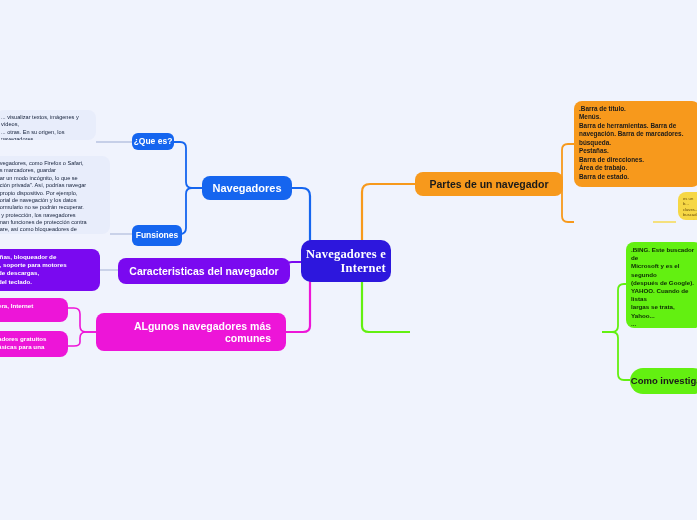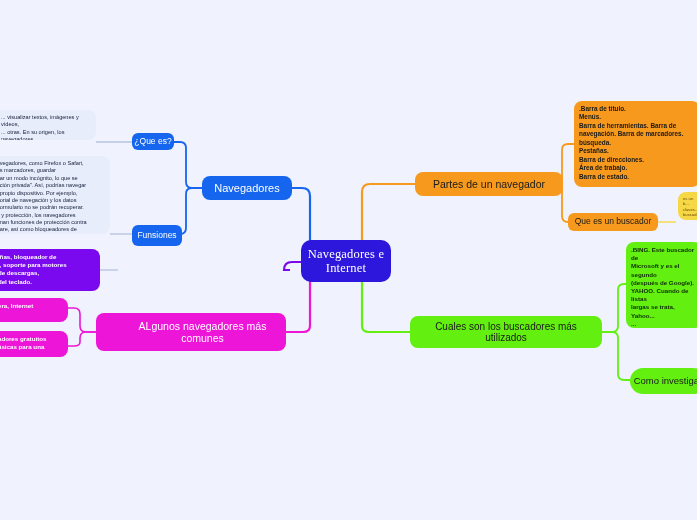--- a/index.html
+++ b/index.html
@@ -9,22 +9,22 @@
     font-family:"Liberation Sans", sans-serif;
     overflow:hidden;
   }
   #canvas{position:relative;width:697px;height:520px;}
   svg#links{position:absolute;left:0;top:0;width:697px;height:520px;}
 
   .node{
     position:absolute;
     box-sizing:border-box;
     display:flex;align-items:center;justify-content:center;
-    text-align:center;
-    font-weight:normal;
+    text-align:right;
+    font-weight:bold;
     border-radius:8px;
     line-height:1.15;
   }
   .central{
     background:#2d17dd;color:#ffffff;
     font-family:"Liberation Serif", serif;
     font-size:12.5px;border-radius:9px;
     box-shadow:0 0 0 1px #2d17dd;
     letter-spacing:.2px;
   }
@@ -119,43 +119,41 @@
   <div class="textbox tb-orange pre" style="left:574px;top:101px;width:126px;height:86px;">.Barra de título.
 Menús.
 Barra de herramientas. Barra de
 navegación. Barra de marcadores.
 búsqueda.
 Pestañas.
 Barra de direcciones.
 Área de trabajo.
 Barra de estado.</div>
 
-  <div class="node n-orange-sm" style="left:568px;top:213px;width:90px;height:18px;">Que es un buscador</div>
 
   <div class="textbox tb-orange-tiny pre" style="left:678px;top:192px;width:26px;height:28px;">es un b...
 claves...
 buscad...
 usuari...</div>
 
+  <div class="node n-purple" style="left:118px;top:258px;width:172px;height:26px;">Caracteristicas del navegador</div>
 
   <div class="textbox tb-purple pre" style="left:-14px;top:249px;width:114px;height:42px;">...añas, bloqueador de
 ...s, soporte para motores
 ... de descargas,
 ... del teclado.</div>
 
   <div class="node n-magenta pre" style="left:96px;top:313px;width:190px;height:38px;">ALgunos navegadores más
 comunes</div>
 
   <div class="textbox tb-magenta pre" style="left:-16px;top:298px;width:84px;height:24px;">...pera, Internet</div>
 
   <div class="textbox tb-magenta pre" style="left:-16px;top:331px;width:84px;height:26px;">...gadores gratuitos
 ...básicas para una</div>
 
-  <div class="node n-green pre" style="left:410px;top:316px;width:192px;height:32px;">Cuales son los buscadores más
-utilizados</div>
 
   <div class="textbox tb-greenlist pre" style="left:626px;top:242px;width:76px;height:86px;">.BING. Este buscador de
 Microsoft y es el segundo
 (después de Google).
 YAHOO. Cuando de listas
 largas se trata, Yahoo...
 ...
 BAIDU. Este es el más
 popular en China.
 ASK. ...

